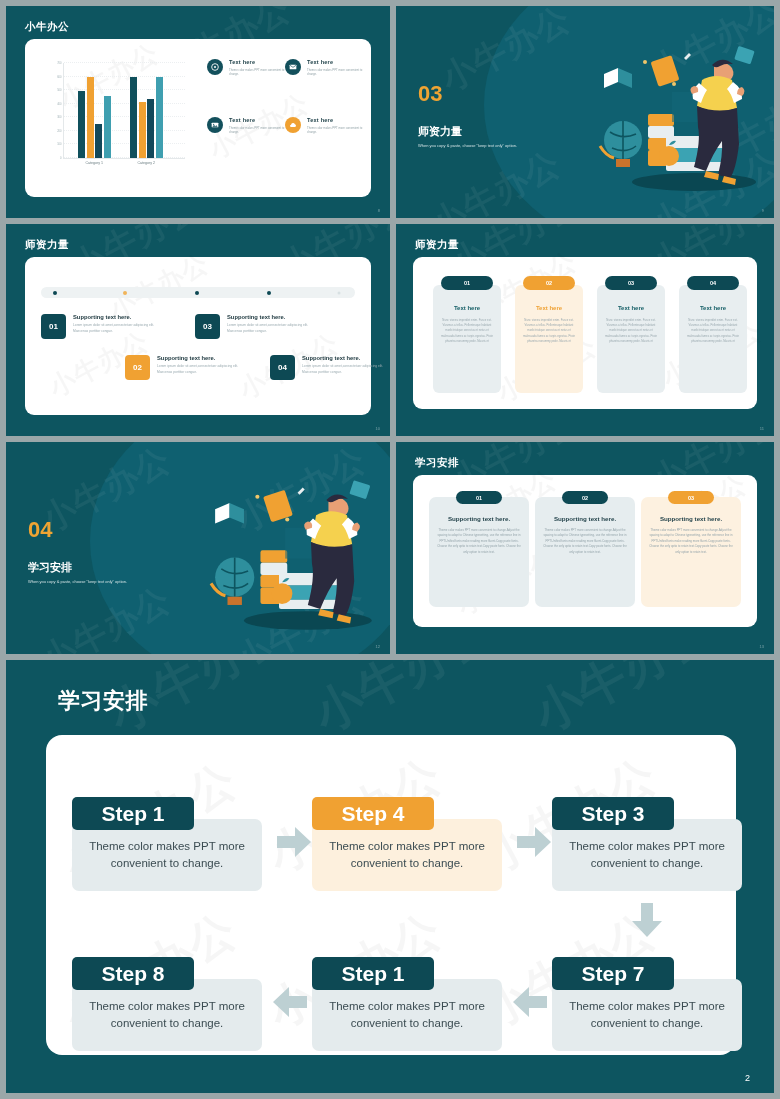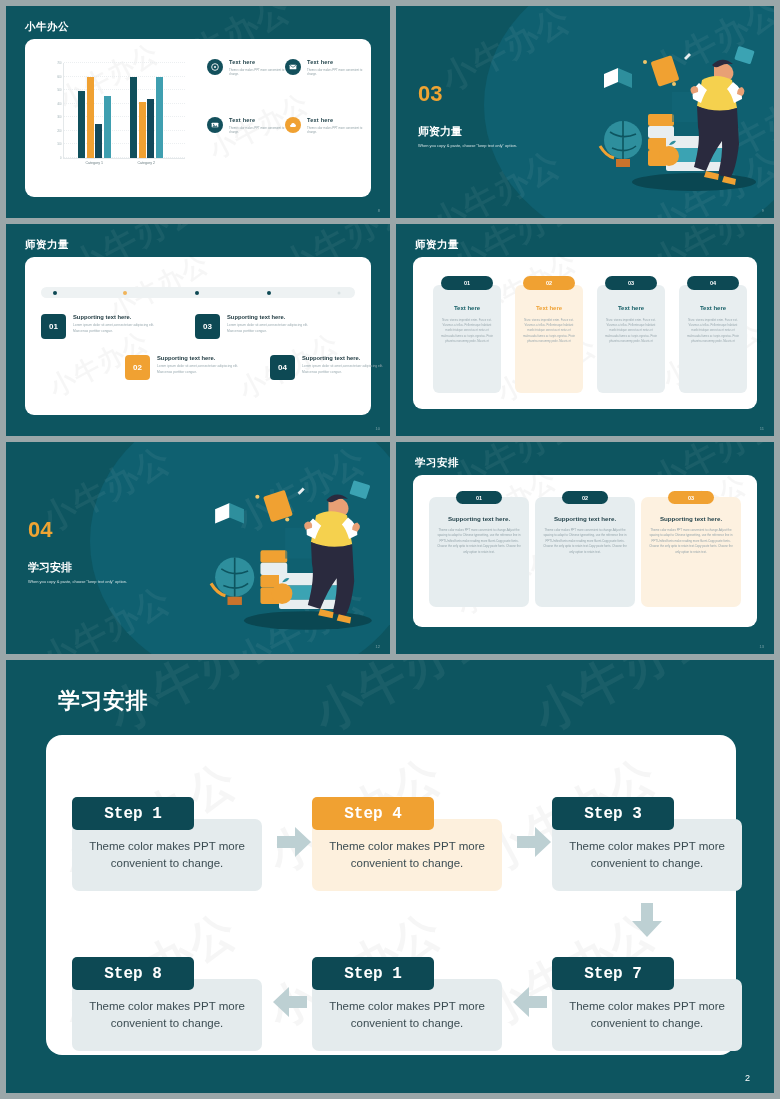--- a/index.html
+++ b/index.html
@@ -192,23 +192,22 @@
     background: #e4ebed; border-radius: 7px;
     display: flex; align-items: center; justify-content: center;
     text-align: center;
     font-size: 11.5px; line-height: 1.5; color: #3b4c52; padding: 0 14px;
   }
   .step-body.accent { background: #fdf0dd; }
   .step-head {
     position: absolute; left: 0; top: 0; width: 122px; height: 33px;
     background: #0d4954; border-radius: 5px;
     display: flex; align-items: center; justify-content: center;
-    color: #fff; font-size: 16px; font-weight: 700;
+    color: #fff; font-size: 21px; font-weight: 700;
     z-index: 2;
-    font-family: Liberation Mono, monospace;
   }
   .step-head.accent { background: #f0a132; }
   .arrow { position: absolute; color: #bdd0d3; }
   .arrow svg { display: block; }
 </style>
 </head>
 <body>
 
 <div class="sheet">
 

